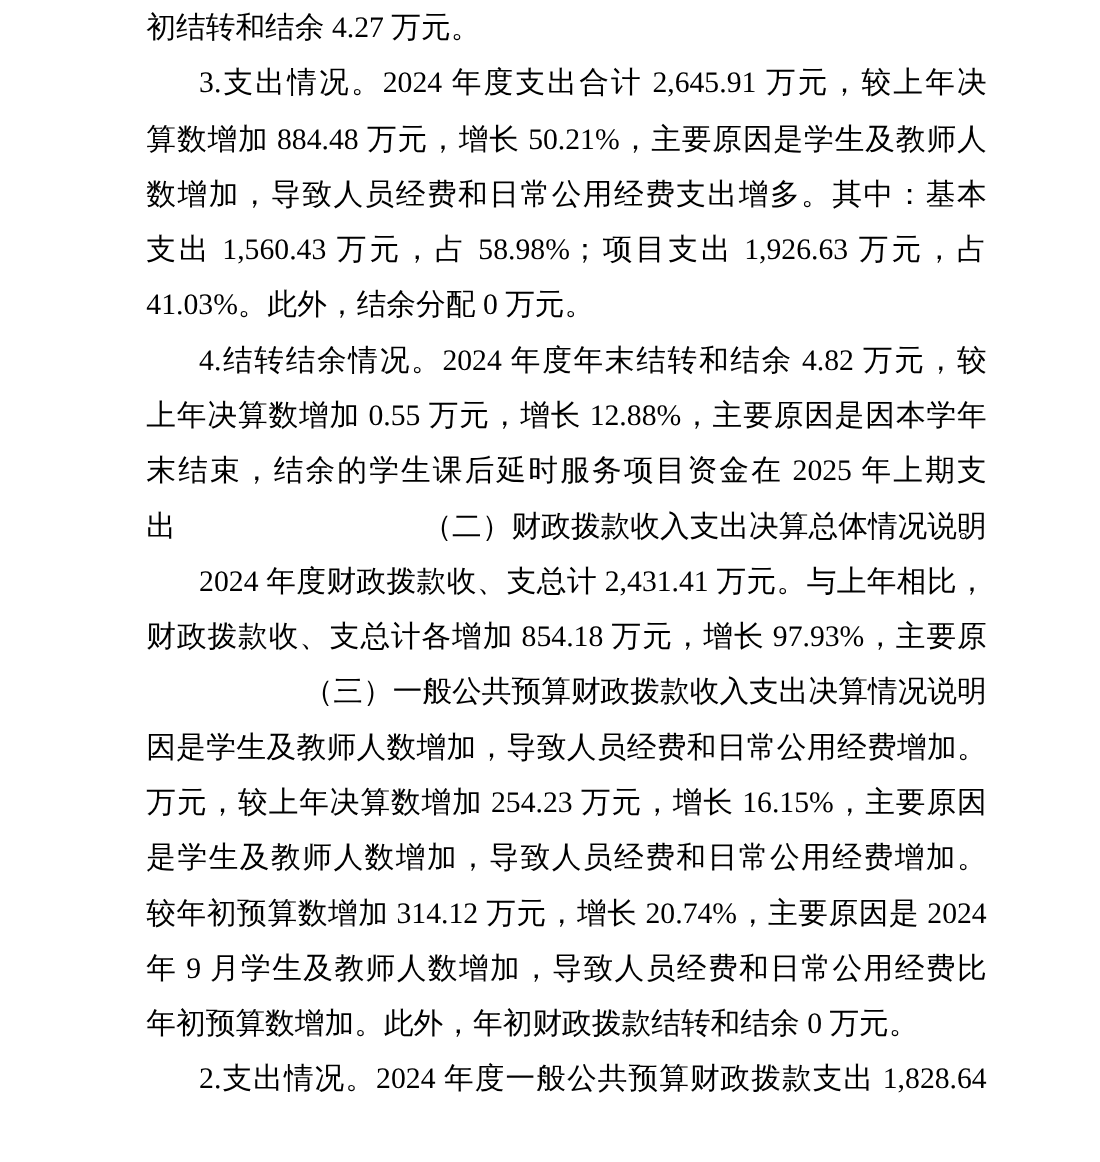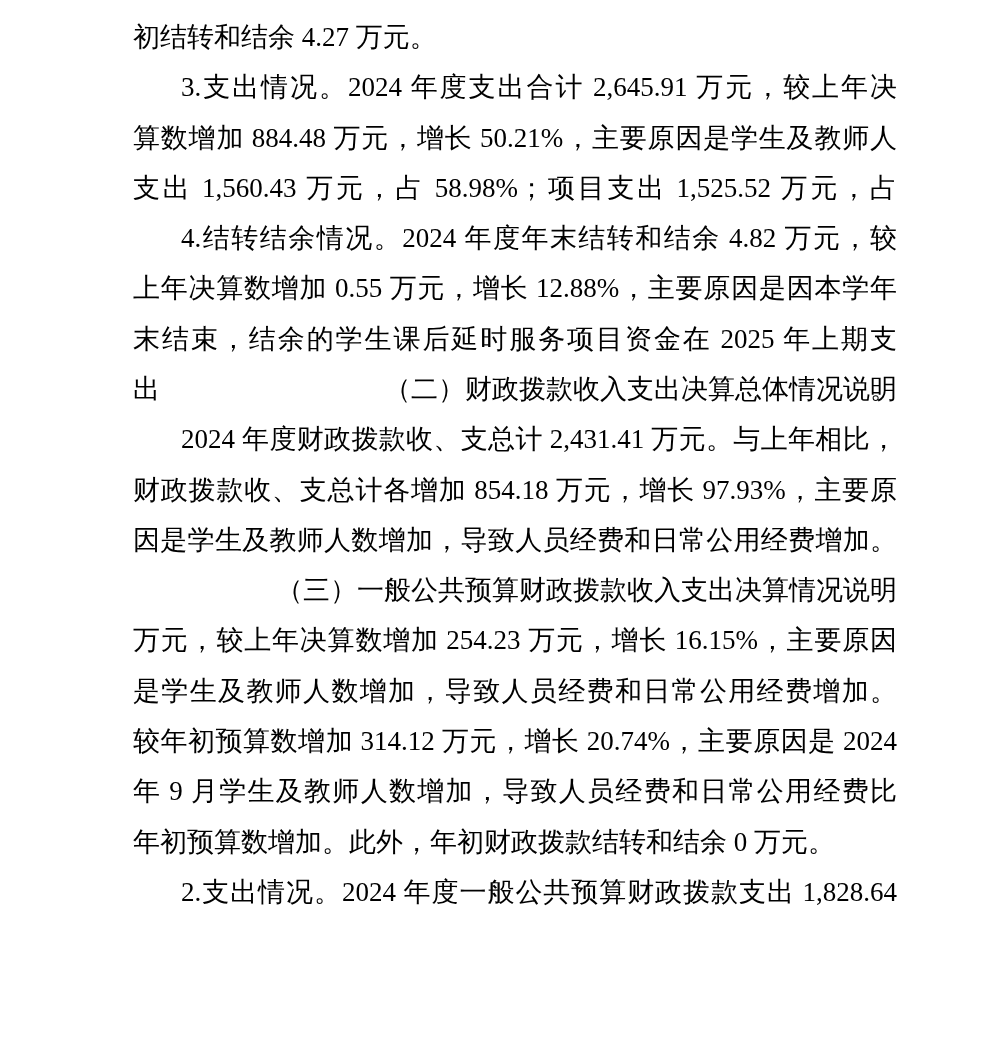--- a/index.html
+++ b/index.html
@@ -6,21 +6,21 @@
   body {
     width: 1000px;
     height: 1056px;
     background: #ffffff;
     position: relative;
     overflow: hidden;
   }
   .doc {
     position: absolute;
     left: 133px;
-    top: 12px;
+    top: 0;
     width: 764px;
   }
   .line {
     height: 50.2857px;
     line-height: 50.2857px;
     font-family: "Liberation Serif", "DejaVu Serif", serif;
     font-size: 27px;
     color: #000000;
     text-align: left;
     white-space: nowrap;
@@ -38,39 +38,41 @@
 <body>
 
 <div class="doc">
 
   <div class="line"><span>初结转和结余 4.27 万元。</span></div>
 
   <div class="line indent jfull"><b class="lead">3.支出情况。</b><span>2024 年度支出合计 2,645.91 万元，较上年决</span></div>
 
   <div class="line jfull"><span>算数增加 884.48 万元，增长 50.21%，主要原因是学生及教师人</span></div>
 
+  <div class="line jfull"><span>数增加，导致人员经费和日常公用经费支出增多。其中：基本</span></div>
 
-  <div class="line jfull"><span>支出 1,560.43 万元，占 58.98%；项目支出 1,525.52 万元，占</span></div>
+  <div class="line jfull"><span>支出 1,560.43 万元，占 58.98%；项目支出 1,926.63 万元，占</span></div>
 
+  <div class="line"><span>41.03%。此外，结余分配 0 万元。</span></div>
 
   <div class="line indent jfull"><b class="lead">4.结转结余情况。</b><span>2024 年度年末结转和结余 4.82 万元，较</span></div>
 
   <div class="line jfull"><span>上年决算数增加 0.55 万元，增长 12.88%，主要原因是因本学年</span></div>
 
   <div class="line jfull"><span>末结束，结余的学生课后延时服务项目资金在 2025 年上期支出。</span></div>
 
   <div class="line indent kai"><span>（二）财政拨款收入支出决算总体情况说明</span></div>
 
   <div class="line indent jfull"><span>2024 年度财政拨款收、支总计 2,431.41 万元。与上年相比，</span></div>
 
   <div class="line jfull"><span>财政拨款收、支总计各增加 854.18 万元，增长 97.93%，主要原</span></div>
 
+  <div class="line indent kai"><span>（三）一般公共预算财政拨款收入支出决算情况说明</span></div>
+
   <div class="line jfull"><span>因是学生及教师人数增加，导致人员经费和日常公用经费增加。</span></div>
-
-  <div class="line indent kai"><span>（三）一般公共预算财政拨款收入支出决算情况说明</span></div>
 
 
   <div class="line jfull"><span>万元，较上年决算数增加 254.23 万元，增长 16.15%，主要原因</span></div>
 
   <div class="line jfull"><span>是学生及教师人数增加，导致人员经费和日常公用经费增加。</span></div>
 
   <div class="line jfull"><span>较年初预算数增加 314.12 万元，增长 20.74%，主要原因是 2024</span></div>
 
   <div class="line jfull"><span>年 9 月学生及教师人数增加，导致人员经费和日常公用经费比</span></div>
 

